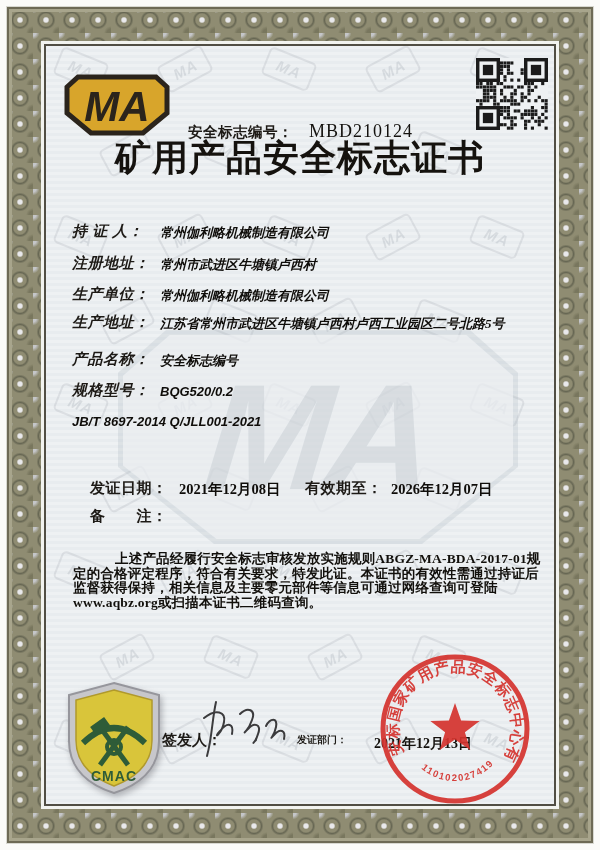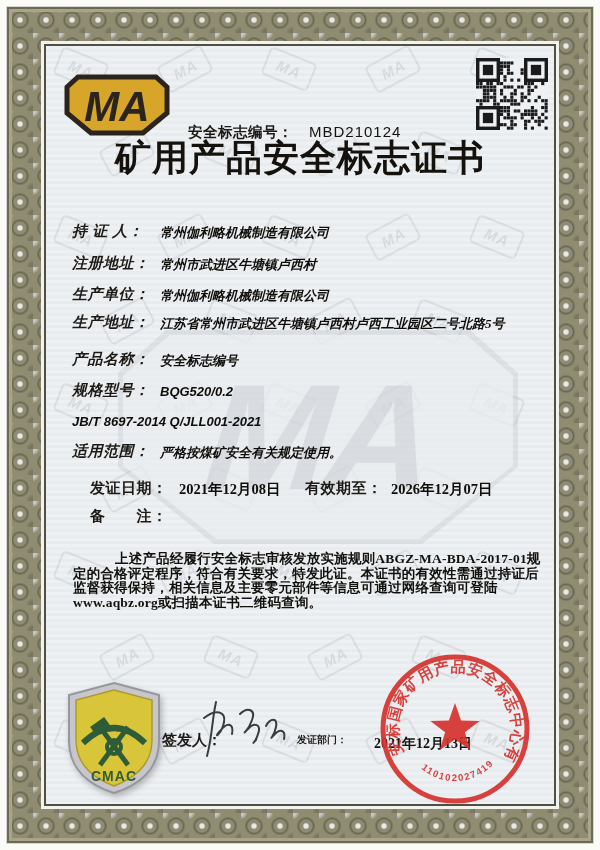--- a/index.html
+++ b/index.html
@@ -34,21 +34,21 @@
     clip-path:polygon(12% 0,88% 0,100% 20%,100% 64%,76% 100%,24% 100%,0 64%,0 20%);}
   .bigwm .shape-in{position:absolute;inset:5px;background:#eaedf0;
     clip-path:polygon(12% 0,88% 0,100% 20%,100% 64%,76% 100%,24% 100%,0 64%,0 20%);
     display:flex;align-items:center;justify-content:center;}
   .bigwm .letters{font:italic 800 150px "Liberation Sans",sans-serif;color:rgba(176,186,194,.42);
     letter-spacing:-6px;transform:skewX(-6deg);}
 
   
   .serial{position:absolute;left:188px;top:79px;display:flex;align-items:baseline;}
   .serial .lab{font-size:14.5px;font-weight:700;letter-spacing:.5px;margin-top:44px;}
-  .serial .num{font-family:Liberation Sans, sans-serif;font-size:15px;margin-left:16px;letter-spacing:1px;color:#14120f;}
+  .serial .num{font-family:Liberation Serif, serif;font-size:18px;margin-left:16px;letter-spacing:1px;color:#14120f;}
   .title{position:absolute;left:0;right:0;top:134px;text-align:center;font-size:36px;font-weight:800;
     letter-spacing:1px;color:#15120e;}
 
   
   .row{position:absolute;left:72px;display:flex;align-items:flex-end;font-style:italic;}
   .lbl{font-size:15px;font-weight:700;min-width:88px;letter-spacing:.5px;white-space:nowrap;}
   .val{font-family:"Liberation Serif",serif;font-size:13px;font-weight:600;color:#0f0d0a;line-height:17.5px;}
   .row.wide .lbl{min-width:0;margin-right:24px;}
   .val.mono{font-family:"Liberation Sans",sans-serif;font-weight:700;}
   .val.addr{width:378px;}
@@ -310,24 +310,20 @@
       <span class="lbl">产品名称：</span>
       <span class="val">安全标志编号</span>
     </div>
     <div class="row" style="top:381px">
       <span class="lbl">规格型号：</span>
       <span class="val mono">BQG520/0.2</span>
     </div>
     <div class="row wide" style="top:413px">
       <span class="val mono" style="font-weight:600">JB/T 8697-2014  Q/JLL001-2021</span>
     </div>
-    <div class="row" style="top:442px">
-      <span class="lbl">适用范围：</span>
-      <span class="val">严格按煤矿安全有关规定使用。</span>
-    </div>
 
     <div>
       <span class="dlbl" style="left:90px;top:479px">发证日期：</span>
       <span class="dval" style="left:179px;top:480px">2021年12月08日</span>
       <span class="dlbl" style="left:305px;top:479px">有效期至：</span>
       <span class="dval" style="left:391px;top:480px">2026年12月07日</span>
       <span class="dlbl" style="left:90px;top:507px">备　　注：</span>
     </div>
 
     <div class="statement">上述产品经履行安全标志审核发放实施规则ABGZ-MA-BDA-2017-01规定的合格评定程序，符合有关要求，特发此证。本证书的有效性需通过持证后监督获得保持，相关信息及主要零元部件等信息可通过网络查询可登陆www.aqbz.org或扫描本证书二维码查询。</div>

